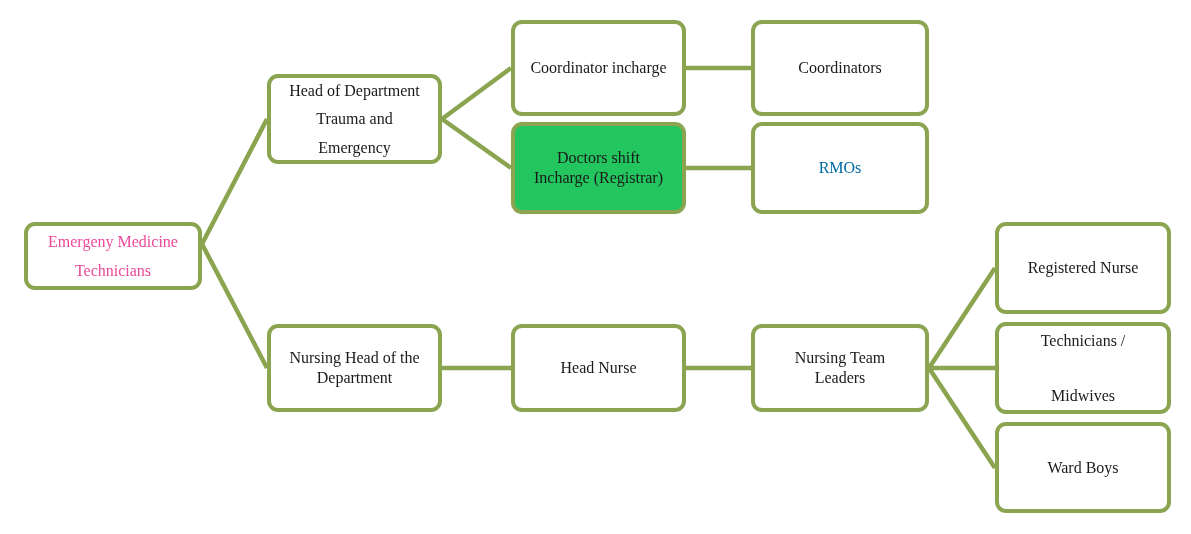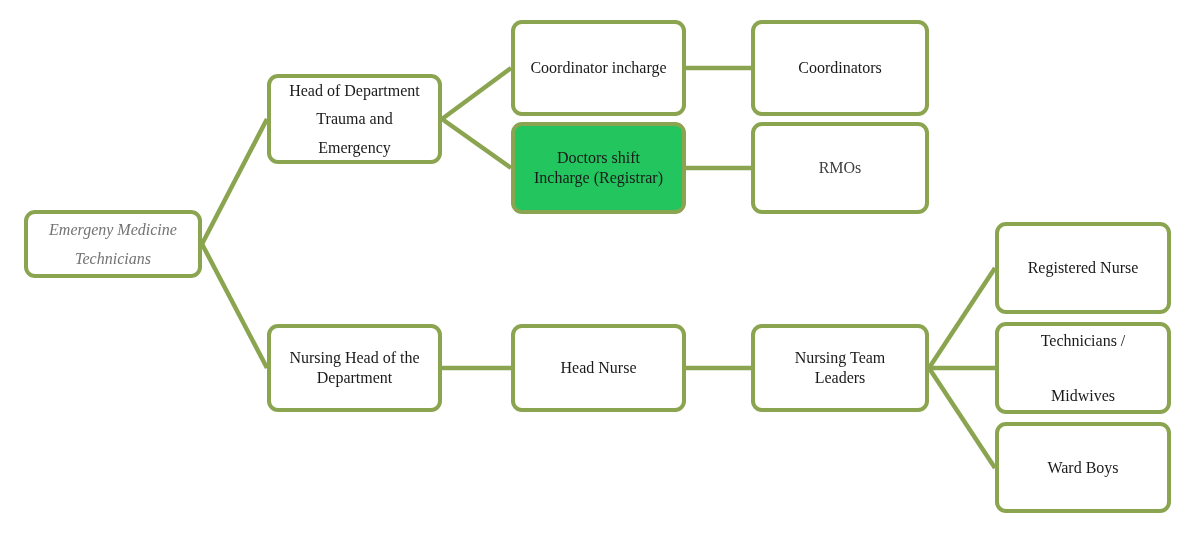--- a/index.html
+++ b/index.html
@@ -66,21 +66,21 @@
       <line x1="442" y1="119" x2="511" y2="168" stroke="#8aa44f" stroke-width="4.5" stroke-linecap="butt"></line>
       <line x1="686" y1="68" x2="751" y2="68" stroke="#8aa44f" stroke-width="4.5" stroke-linecap="butt"></line>
       <line x1="686" y1="168" x2="751" y2="168" stroke="#8aa44f" stroke-width="4.5" stroke-linecap="butt"></line>
       <line x1="442" y1="368" x2="511" y2="368" stroke="#8aa44f" stroke-width="4.5" stroke-linecap="butt"></line>
       <line x1="686" y1="368" x2="751" y2="368" stroke="#8aa44f" stroke-width="4.5" stroke-linecap="butt"></line>
       <line x1="929" y1="368" x2="995" y2="268" stroke="#8aa44f" stroke-width="4.5" stroke-linecap="butt"></line>
       <line x1="929" y1="368" x2="995" y2="368" stroke="#8aa44f" stroke-width="4.5" stroke-linecap="butt"></line>
       <line x1="929" y1="368" x2="995" y2="468" stroke="#8aa44f" stroke-width="4.5" stroke-linecap="butt"></line>
     </svg>
 
-  <div class="node two-para" id="node-root" style="left: 24px; top: 210px; width: 178px; height: 68px; border-color: rgb(138, 164, 79); background: rgb(255, 255, 255); color: #737373; font-style: italic;">
+  <div class="node two-para" id="node-root" style="left: 24px; top: 222px; width: 178px; height: 68px; border-color: rgb(138, 164, 79); background: rgb(255, 255, 255); color: #ec4899;">
     <span class="line">Emergeny Medicine</span>
     <span class="line">Technicians</span>
   </div>
 
   <div class="node two-para" id="node-hod-trauma" style="left: 267px; top: 74px; width: 175px; height: 90px; border-color: rgb(138, 164, 79); background: rgb(255, 255, 255); color: rgb(26, 26, 26);">
     <span class="line">Head of Department</span>
     <span class="line">Trauma and</span>
     <span class="line">Emergency</span>
   </div>
 
@@ -90,21 +90,21 @@
 
   <div class="node" id="node-coordinators" style="left: 751px; top: 20px; width: 178px; height: 96px; border-color: rgb(138, 164, 79); background: rgb(255, 255, 255); color: rgb(26, 26, 26);">
     <span class="line">Coordinators</span>
   </div>
 
   <div class="node tight" id="node-doctors-shift-incharge" style="left: 511px; top: 122px; width: 175px; height: 92px; border-color: rgb(138, 164, 79); background: #22c55e; color: rgb(26, 26, 26);">
     <span class="line">Doctors shift</span>
     <span class="line">Incharge (Registrar)</span>
   </div>
 
-  <div class="node" id="node-rmos" style="left: 751px; top: 122px; width: 178px; height: 92px; border-color: rgb(138, 164, 79); background: rgb(255, 255, 255); color: #404040;">
+  <div class="node" id="node-rmos" style="left: 751px; top: 122px; width: 178px; height: 92px; border-color: rgb(138, 164, 79); background: rgb(255, 255, 255); color: #0369a1;">
     <span class="line">RMOs</span>
   </div>
 
   <div class="node" id="node-nursing-head" style="left: 267px; top: 324px; width: 175px; height: 88px; border-color: rgb(138, 164, 79); background: rgb(255, 255, 255); color: rgb(26, 26, 26);">
     <span class="line">Nursing Head of the</span>
     <span class="line">Department</span>
   </div>
 
   <div class="node" id="node-head-nurse" style="left: 511px; top: 324px; width: 175px; height: 88px; border-color: rgb(138, 164, 79); background: rgb(255, 255, 255); color: rgb(26, 26, 26);">
     <span class="line">Head Nurse</span>

